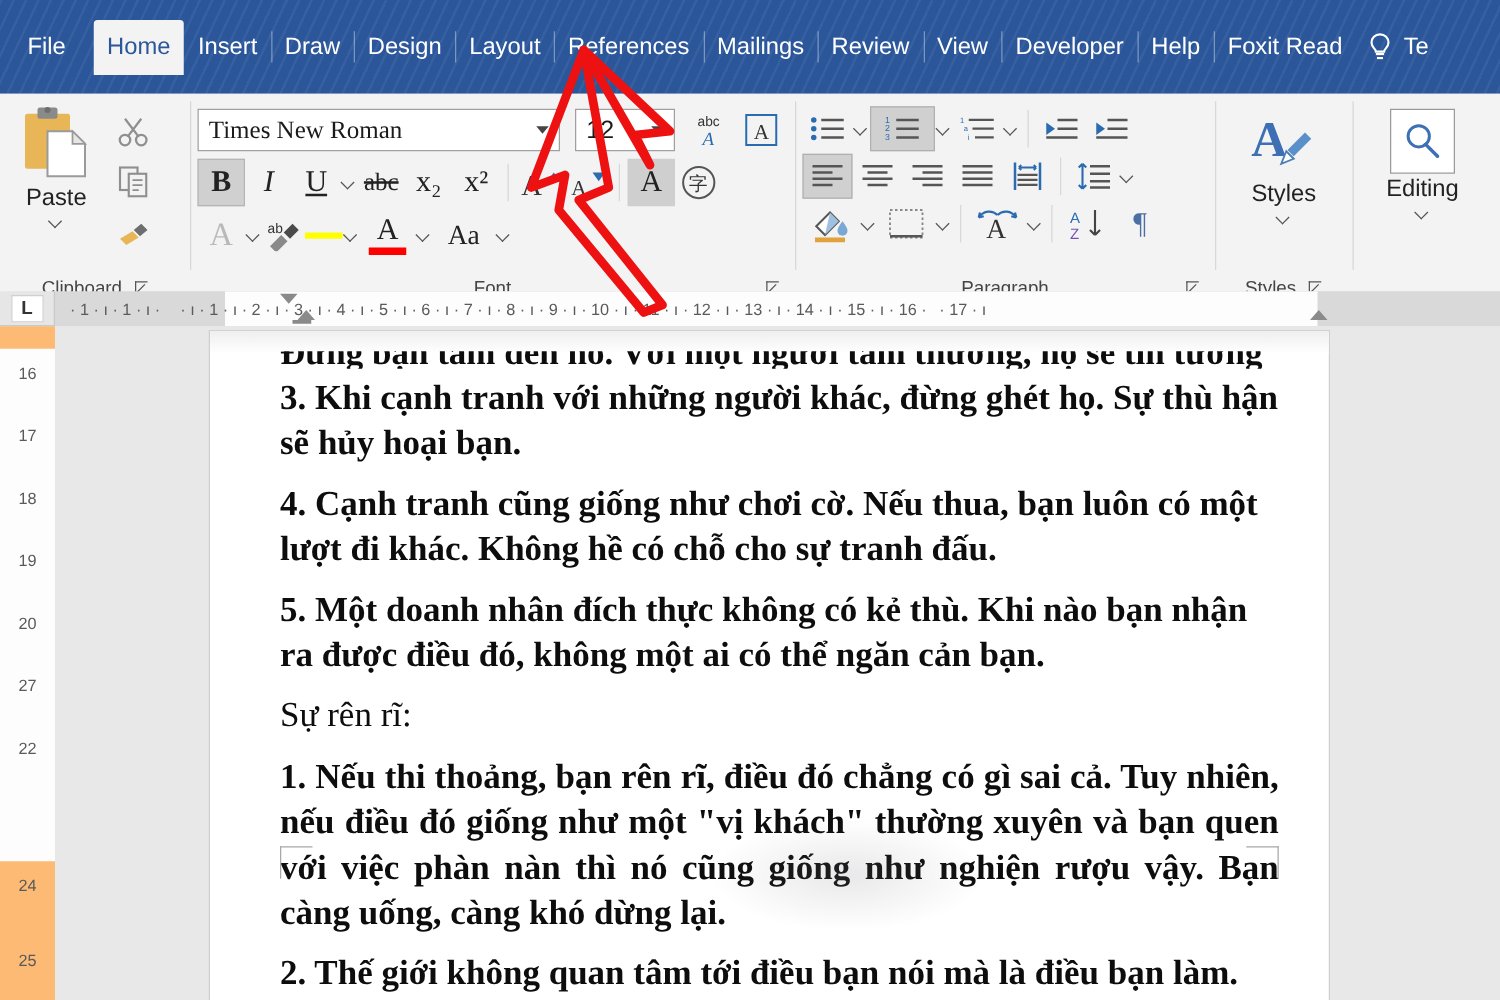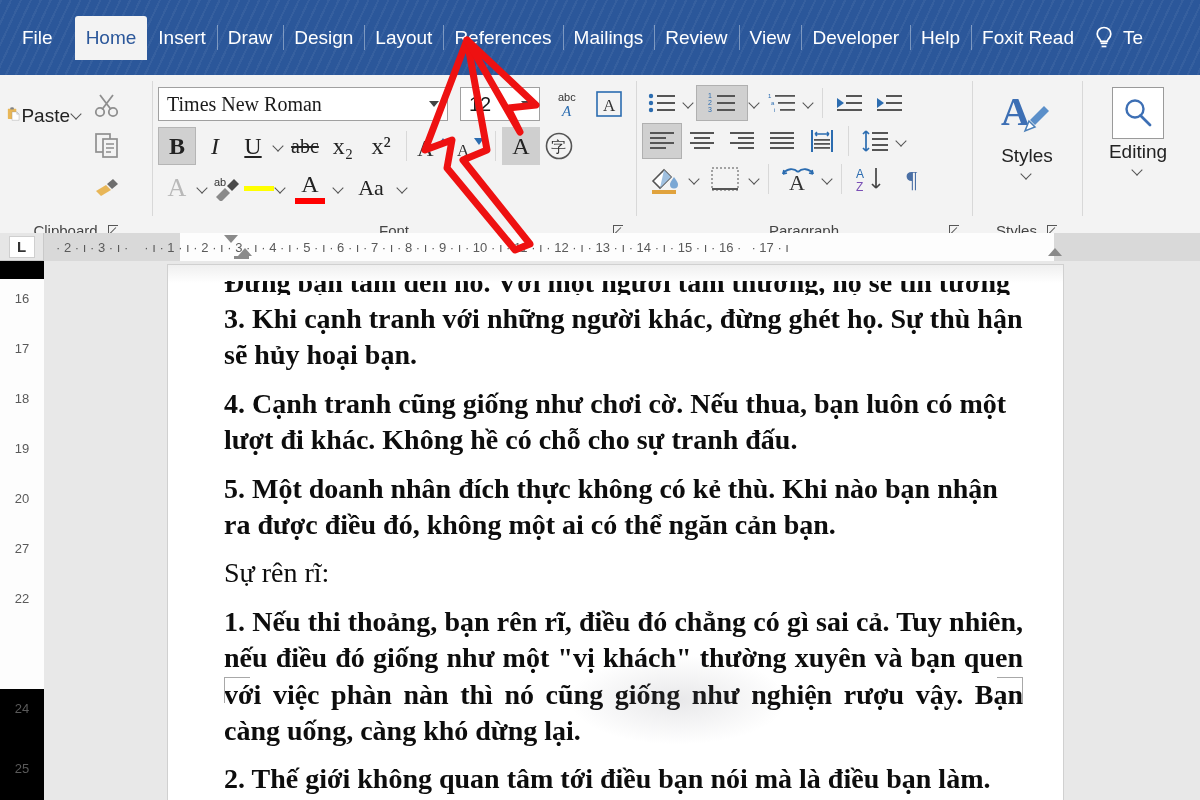--- a/index.html
+++ b/index.html
@@ -102,21 +102,21 @@
   .dialog-launcher::after {
     content: ""; position: absolute; left: 1px; top: 9px;
     width: 10px; height: 1.4px; background: #555;
     transform: rotate(-45deg); transform-origin: left center;
   }
 
   
   #group-clipboard { width: 152px; }
   #clipboard-body { align-items: flex-start; padding-top: 2px; }
   #paste-button {
-    width: 78px; display: flex; flex-direction: row;
+    width: 78px; display: flex; flex-direction: column;
     align-items: center; cursor: pointer;
   }
   #paste-label { font-size: 19px; color: #222; margin-top: 3px; }
   .mini-btn { width: 46px; height: 40px; display: flex; align-items: center; justify-content: center; }
   #clipboard-minis { display: flex; flex-direction: column; padding-top: 2px; }
 
   
   #group-font { width: 484px; }
   #font-body { flex-direction: column; gap: 4px; padding-top: 4px; }
   .row { display: flex; align-items: center; gap: 0px; }
@@ -223,21 +223,21 @@
     position: absolute; left: 190px; top: 23px; width: 15px; height: 3px;
     background: #8a8a8a;
   }
   #right-indent {
     left: 1004px; top: 15px;
     border-bottom: 8px solid #8a8a8a;
   }
 
   #vruler {
     position: absolute; left: 0; top: 28px; width: 44px; bottom: 0;
-    background: #000000; overflow: hidden;
+    background: #fdba74; overflow: hidden;
   }
   #vruler-white {
     position: absolute; left: 0; top: 18px; width: 100%; height: 410px;
     background: #fdfdfd;
   }
   #vruler-ticks {
     position: absolute; left: 0; top: 0; width: 44px; height: 100%;
   }
   .vtick {
     position: absolute; left: 0; width: 44px;
@@ -639,21 +639,21 @@
 
 <div id="below">
 
   <div id="tab-selector">
     <div id="tab-selector-box">L</div>
   </div>
 
   <div id="hruler">
     <div id="hruler-white"></div>
     <div class="hr-ticks">
-      <span>· 2 · ı · 3 · ı ·</span>
+      <span>· 1 · ı · 1 · ı ·</span>
       <span style="display:inline-block;width:16px"></span>
       <span>· ı · 1 · ı · 2 · ı · 3 · ı · 4 · ı · 5 · ı · 6 · ı · 7 · ı · 8 · ı · 9 · ı · 10 · ı · 11 · ı · 12 · ı · 13 · ı · 14 · ı · 15 · ı · 16 ·</span>
       <span style="display:inline-block;width:10px"></span>
       <span>· 17 · ı</span>
     </div>
     <div class="indent-marker" id="first-line-indent"></div>
     <div class="indent-marker" id="hanging-indent"></div>
     <div id="hanging-indent-base"></div>
     <div class="indent-marker" id="right-indent"></div>
   </div>

